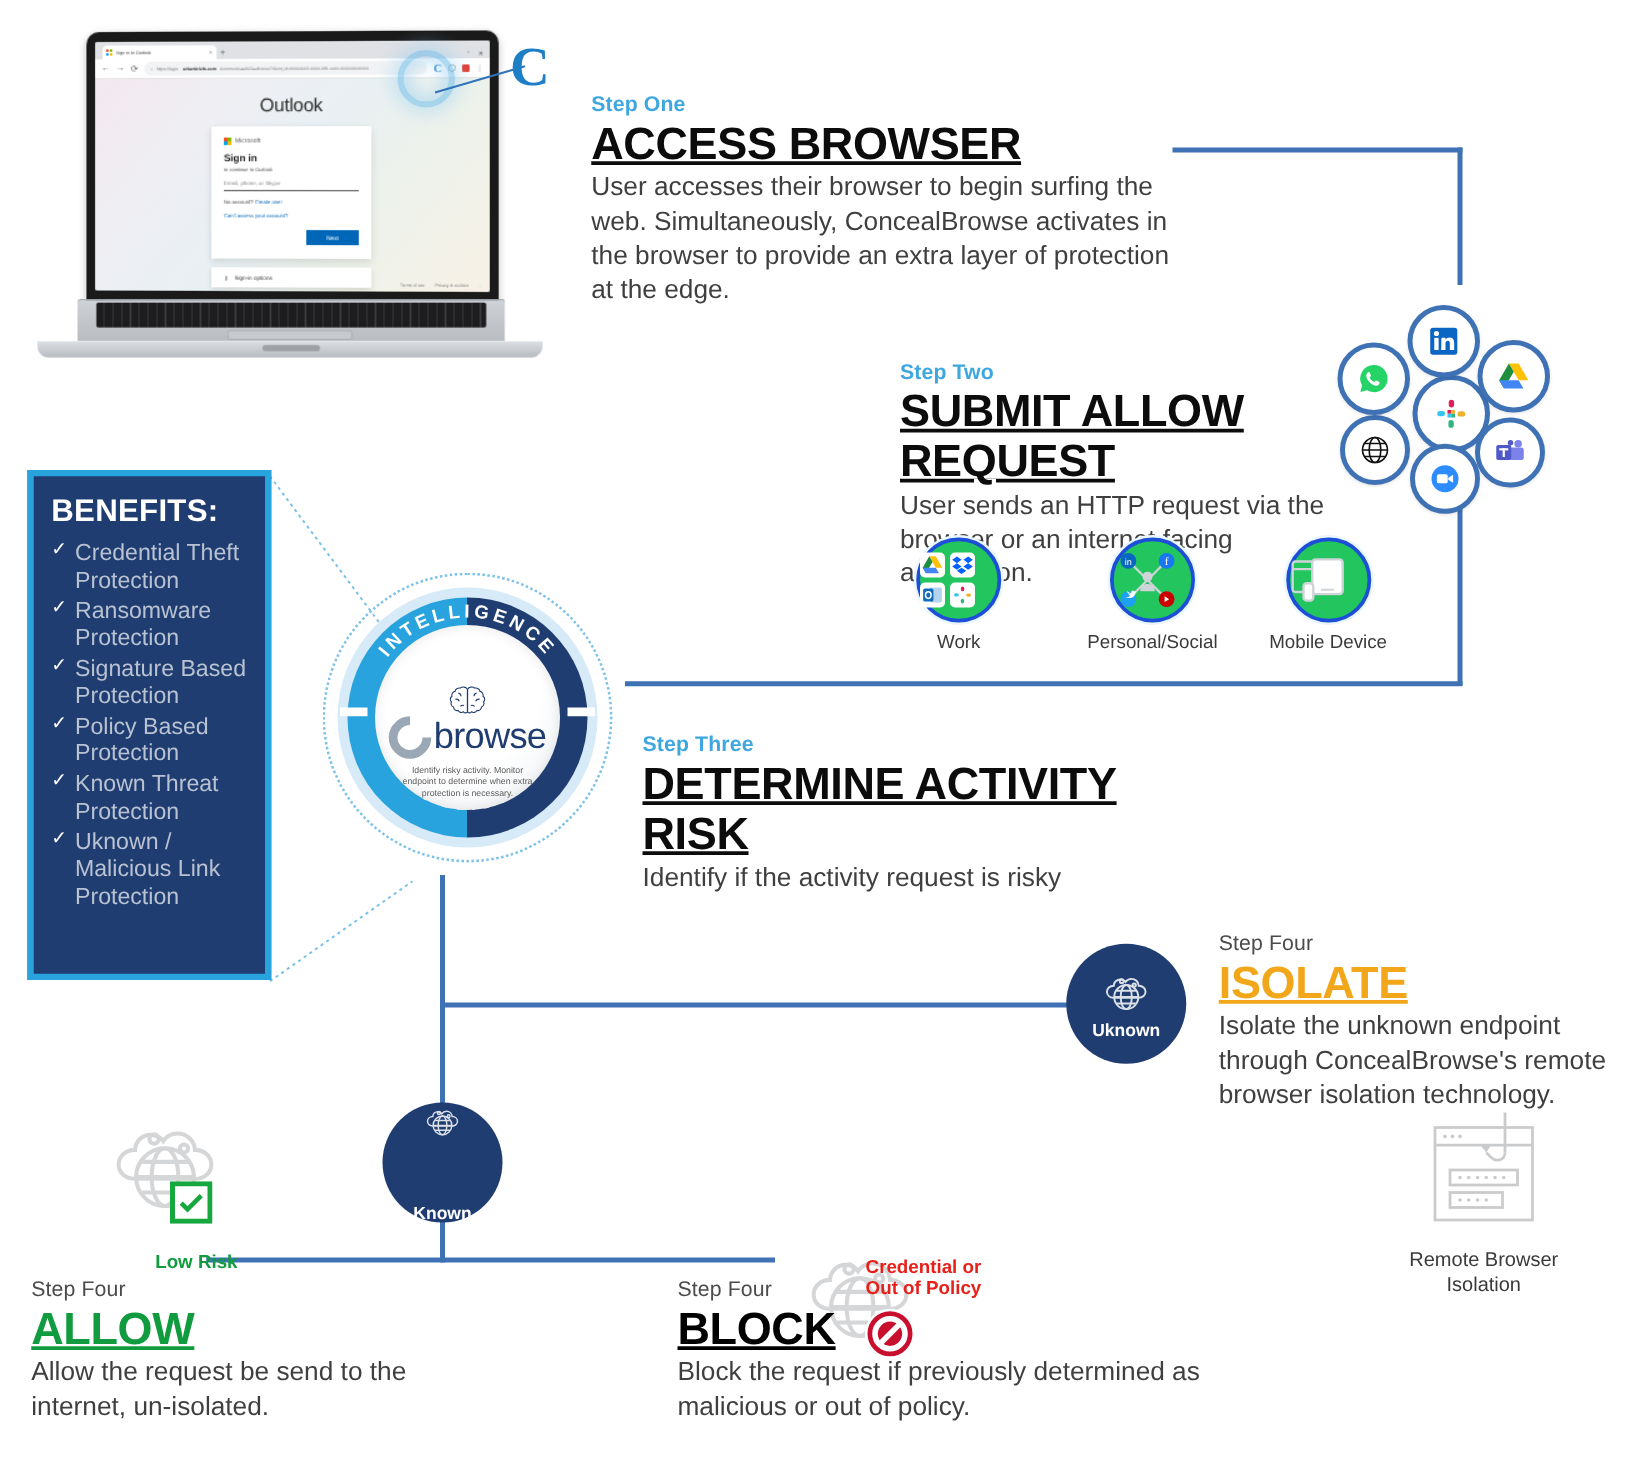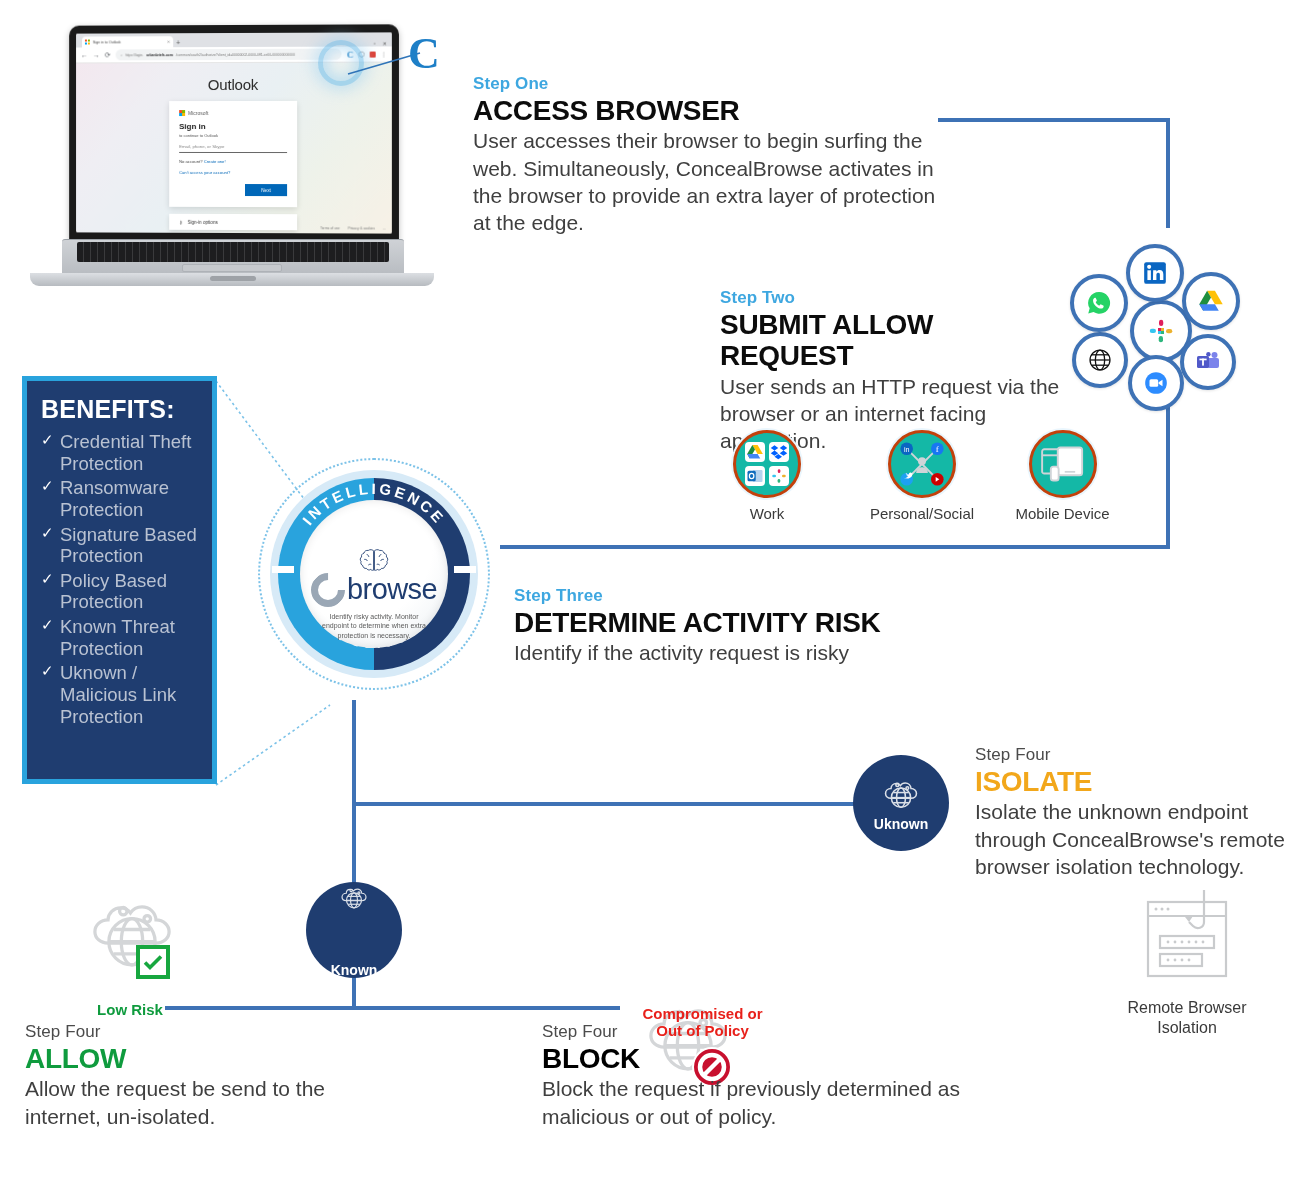--- a/index.html
+++ b/index.html
@@ -13,21 +13,21 @@
   }
   .stage { position: absolute; inset: 0; }
   .abs { position: absolute; }
 
   
   .conn { position: absolute; background: #3e72b5; }
 
   
   .step-eyebrow { font-size: 17px; color: #3ea7e0; font-weight: 600; letter-spacing: .1px; }
   .step-eyebrow.dark { color: #4b4b4b; font-weight: 400; }
-  .step-title { font-size: 28px; font-weight: 700; color: #0c0c0c; letter-spacing: -.3px; line-height: 1.12; margin-top: 1px; }
+  .step-title { font-size: 36px; font-weight: 700; color: #0c0c0c; letter-spacing: -.3px; line-height: 1.12; margin-top: 1px; text-decoration: underline; }
   .step-title.orange { color: #f2a71b; }
   .step-title.green  { color: #0f9b3e; }
   .step-title.red    { color: #000000; }
   .step-body { font-size: 21px; line-height: 1.3; color: #3f3f3f; margin-top: 1px; }
 
   
   .laptop { width: 420px; height: 270px; }
   .lid {
     position: absolute; left: 46px; top: 0; width: 330px; height: 218px;
     background: #1a1a1a; border-radius: 10px 10px 2px 2px;
@@ -168,36 +168,36 @@
   .cluster { width: 200px; height: 175px; }
   .bubble {
     position:absolute; border-radius:50%; background:#fff; border:4px solid #3e72b5;
     display:flex; align-items:center; justify-content:center;
     box-shadow: 0 1px 3px rgba(0,0,0,.12);
   }
 
   
   .cat { width: 86px; text-align:center; }
   .cat-circle {
-    width: 68px; height: 68px; border-radius:50%; border:3px solid #c2410c; margin: 0 auto;
-    display:flex; align-items:center; justify-content:center; background:#14b8a6;
+    width: 68px; height: 68px; border-radius:50%; border:3px solid #1d4ed8; margin: 0 auto;
+    display:flex; align-items:center; justify-content:flex-start; background:#22c55e;
     box-shadow: 0 0 0 2px #eaf6fd;
   }
   .cat-label { margin-top: 7px; font-size: 15px; color:#3a3a3a; white-space:nowrap; }
   .mini-grid { display:grid; grid-template-columns: 20px 20px; grid-template-rows: 20px 20px; gap: 4px; }
   .mini { width:20px; height:20px; border-radius:4px; display:flex; align-items:center; justify-content:center; font-size:9px; color:#fff; font-weight:700; }
 
   
   .node-dark {
     width: 96px; height: 96px; border-radius:50%; background:#1f3d70;
     display:flex; flex-direction:column; align-items:center; justify-content:center; gap:1px;
   }
   .node-dark .nlabel { color:#fff; font-size:14px; font-weight:700; margin-top:1px; }
   .node-ghost { width: 110px; height: 104px; position:relative; }
-  .risk-label { font-size: 15px; font-weight: 700; text-align:center; }
+  .risk-label { font-size: 15px; font-weight: 700; text-align:right; }
   .risk-label.green { color:#0f9b3e; }
   .risk-label.red { color:#e8201a; line-height:1.15; }
 
   .rbi { width: 180px; text-align:center; }
   .rbi-label { font-size:16px; color:#3a3a3a; line-height:1.25; margin-top:8px; }
 </style>
 </head>
 <body>
 
 <div class="stage">
@@ -593,21 +593,21 @@
         <line x1="15.6" y1="31.6" x2="32.4" y2="31.6"></line>
       </g>
     </svg>
     <svg class="abs" width="44" height="44" viewBox="0 0 44 44" style="left:56px; top:56px;">
       <circle cx="22" cy="22" r="19" fill="#c8102e" stroke="#fff" stroke-width="2"></circle>
       <circle cx="22" cy="22" r="12" fill="none" stroke="#fff" stroke-width="4.5"></circle>
       <line x1="13.5" y1="30.5" x2="30.5" y2="13.5" stroke="#fff" stroke-width="4.5"></line>
     </svg>
   </div>
   <div class="abs risk-label red" style="left:620px; top:1005px; width:165px;">
-    <div>Compromised or</div>
+    <div>Credential or</div>
     <div>Out of Policy</div>
   </div>
 
   <div class="abs" style="left:25px; top:1022px; width:320px;">
     <div class="step-eyebrow dark">Step Four</div>
     <div class="step-title green">ALLOW</div>
     <div class="step-body">Allow the request be send to the internet, un-isolated.</div>
   </div>
 
   <div class="abs" style="left:542px; top:1022px; width:440px;">

